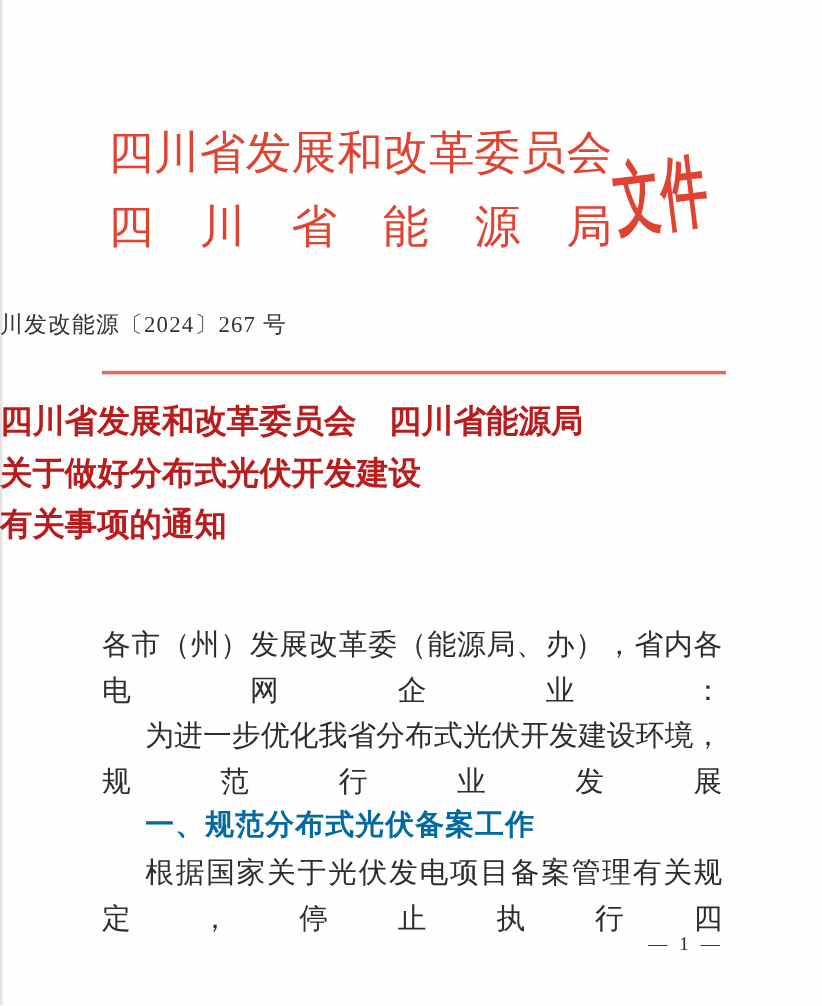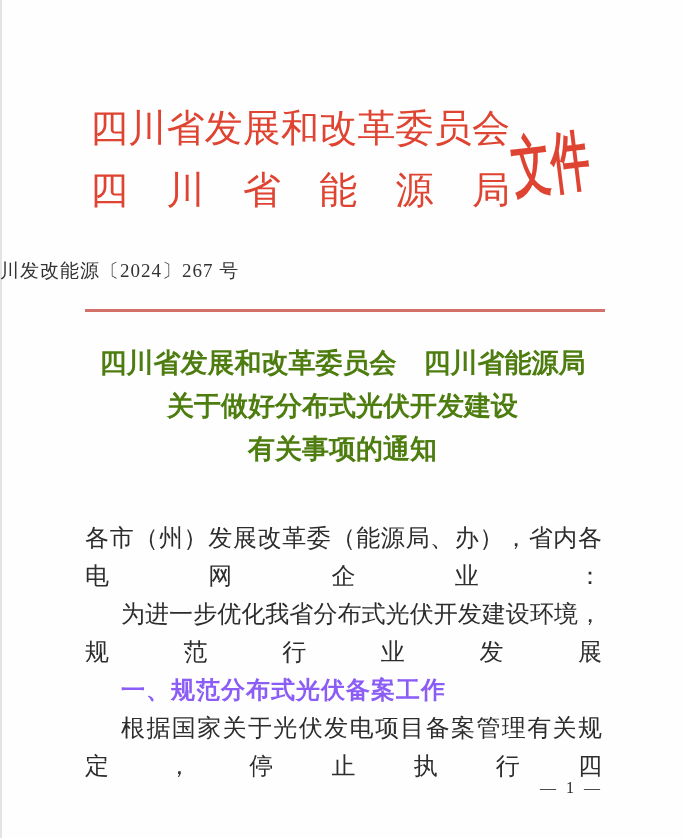--- a/index.html
+++ b/index.html
@@ -56,47 +56,47 @@
   }
   .red-divider {
     position: absolute;
     left: 85px; top: 309px;
     width: 520px; height: 3px;
     background: #d4706a;
   }
   
   .doc-title {
     position: absolute;
-    left: 0; top: 342px;
+    left: 0; top: 330px;
     width: 100%;
-    text-align: center;
+    text-align: left;
     font-weight: 700;
     font-size: 27px;
     line-height: 43px;
-    color: #4d7c0f;
+    color: #b91c1c;
   }
   
   .body-text {
     position: absolute;
     left: 85px; top: 519px;
     width: 517px;
     font-size: 24px;
     line-height: 38px;
     color: #2d2d2d;
   }
   .body-line { display: block; }
   .body-line.fill {
     text-align: justify;
     text-align-last: justify;
   }
   .body-line.indent { text-indent: 36px; }
   .body-line.section-head {
-    font-family: Liberation Serif, serif;
+    font-family: Liberation Mono, monospace;
     font-weight: 700;
-    color: #8b5cf6;
+    color: #0369a1;
     letter-spacing: 1px;
   }
   
   .page-number {
     position: absolute;
     right: 82px; top: 779px;
     font-size: 16px;
     letter-spacing: 3px;
     color: #2a2a2a;
   }

